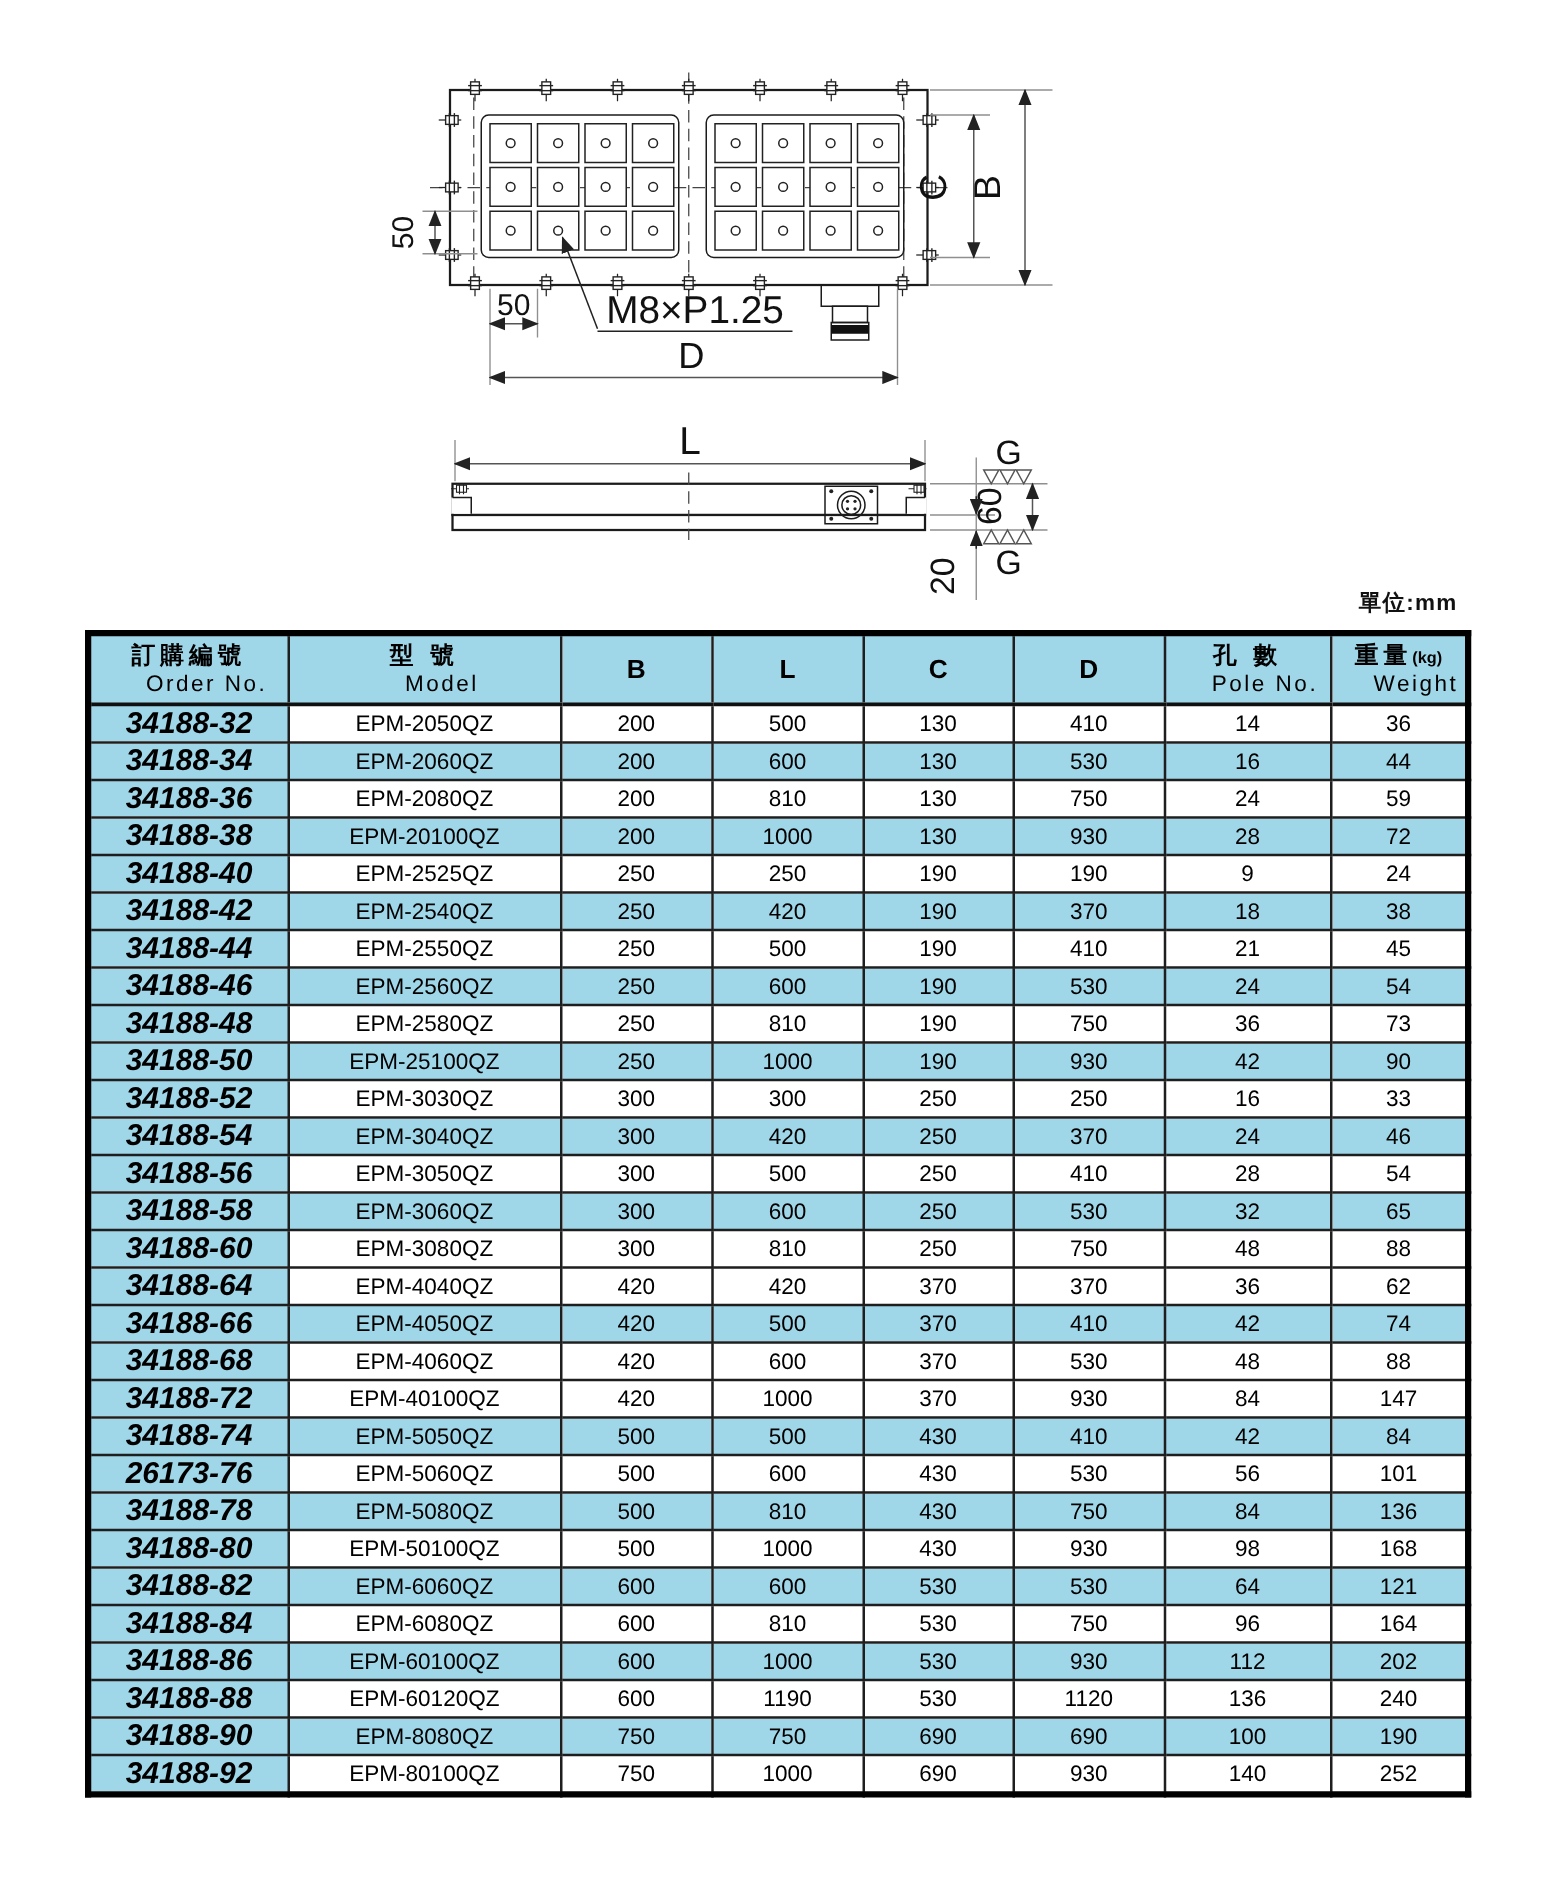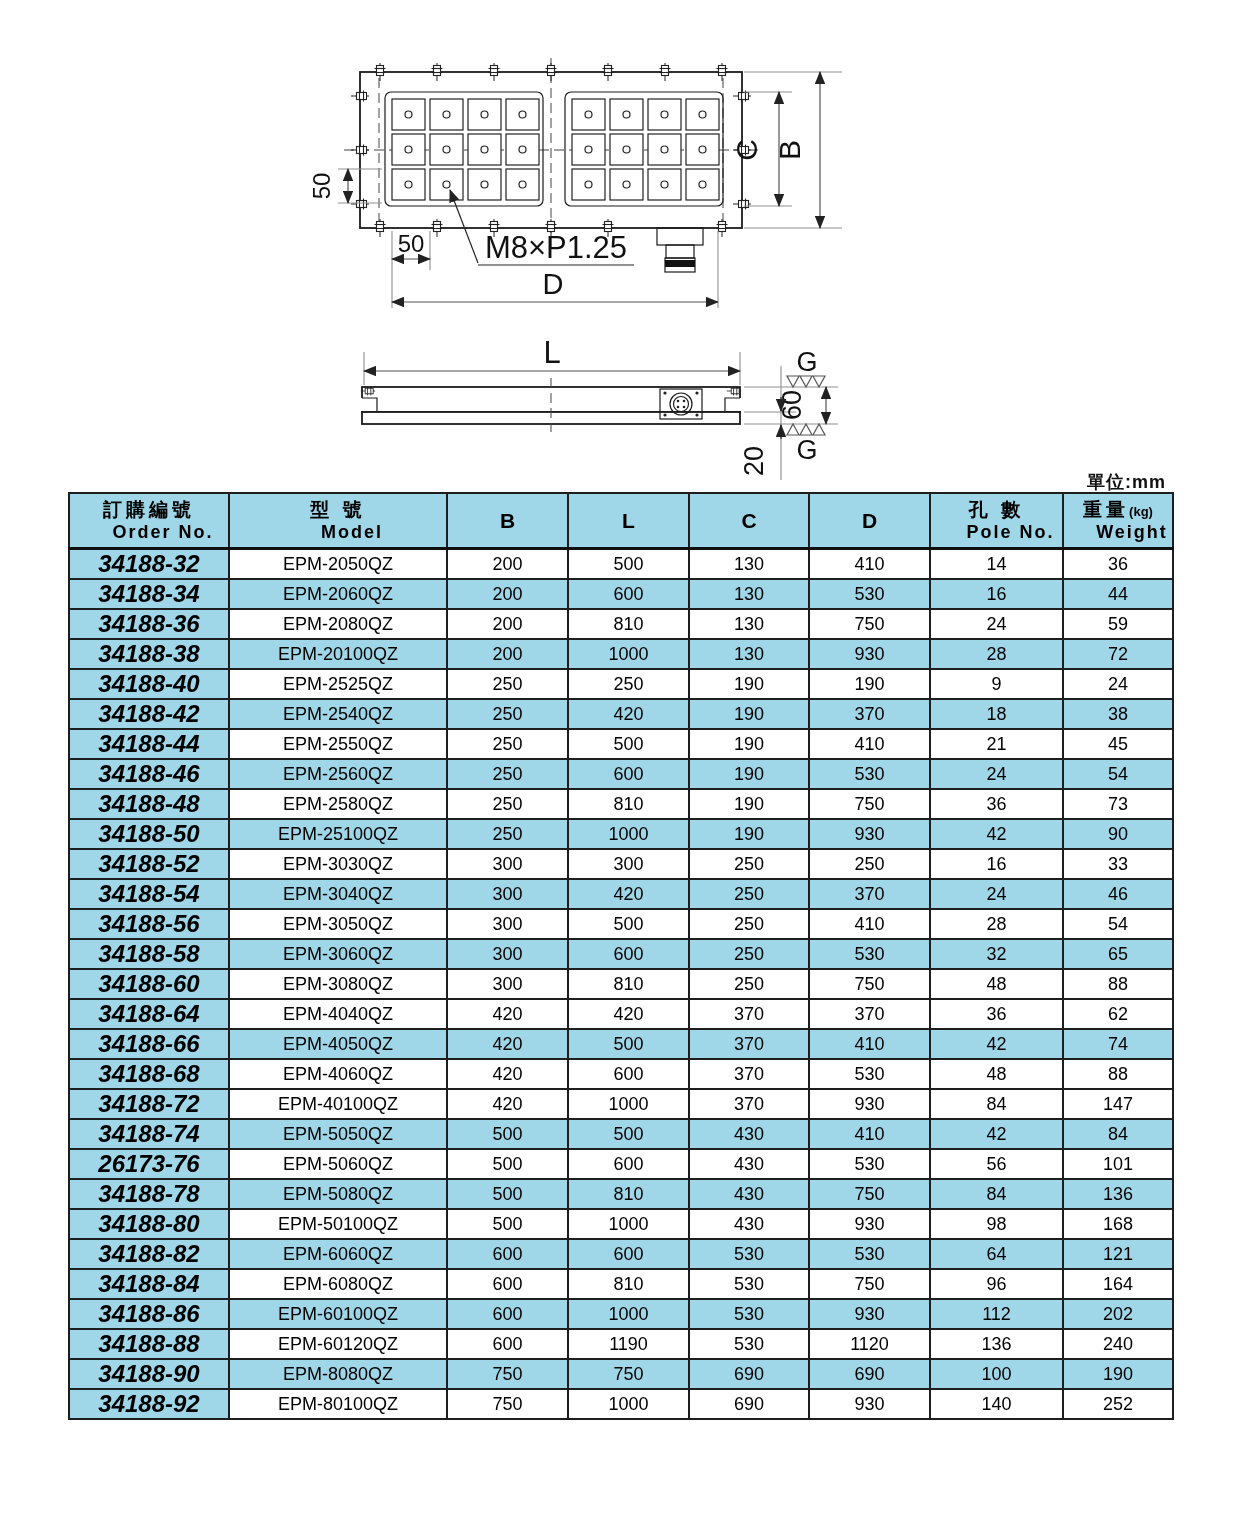--- a/index.html
+++ b/index.html
@@ -14,27 +14,27 @@
   .ext{stroke:#8f8f8f;stroke-width:1.1;fill:none;}
   .dim{stroke:#555;stroke-width:1.2;fill:none;}
   .blk{stroke:#222;stroke-width:1.2;fill:none;}
   .tri{fill:#fff;stroke:#555;stroke-width:1.2;}
   .bolt{fill:#fff;stroke:#222;stroke-width:1.1;}
   text.dimtxt{fill:#111;font-family:"Liberation Sans","DejaVu Sans",sans-serif;}
   
   .unit-note{position:absolute;top:459px;left:68px;width:1098px;text-align:right;
              font-size:18px;font-weight:bold;letter-spacing:1px;color:#111;margin-top:11px;}
   
-  table.spec{position:absolute;top:492px;left:68px;width:1104px;border-collapse:collapse;
-             table-layout:fixed;border:1px solid #000000;}
+  table.spec{position:absolute;top:504px;left:68px;width:1104px;border-collapse:collapse;
+             table-layout:fixed;border:5px solid #000000;}
   .spec th,.spec td{border:2px solid #1e1e1e;text-align:center;vertical-align:middle;
                     padding:0;overflow:hidden;white-space:nowrap;}
   .spec thead th{background:var(--blue);height:53px;border-bottom:3px solid #101010;}
   .spec .zh{font-size:19px;font-weight:bold;letter-spacing:4px;line-height:1.25;}
-  .spec .en{font-size:18px;font-weight:bold;letter-spacing:2px;line-height:1.2;margin-left:28px;}
+  .spec .en{font-size:18px;font-weight:normal;letter-spacing:2px;line-height:1.2;margin-left:28px;}
   .spec .kg{font-size:13px;font-weight:bold;letter-spacing:0;}
   .spec th.letter{font-size:21px;font-weight:bold;}
   .spec td{height:27.4px;font-size:18px;background:#fff;}
   .spec tr.alt td{background:var(--blue);}
   .spec td.order{background:var(--blue);font-weight:bold;font-style:italic;font-size:24px;}
 </style>
 </head>
 <body>
 
 <div class="page">

